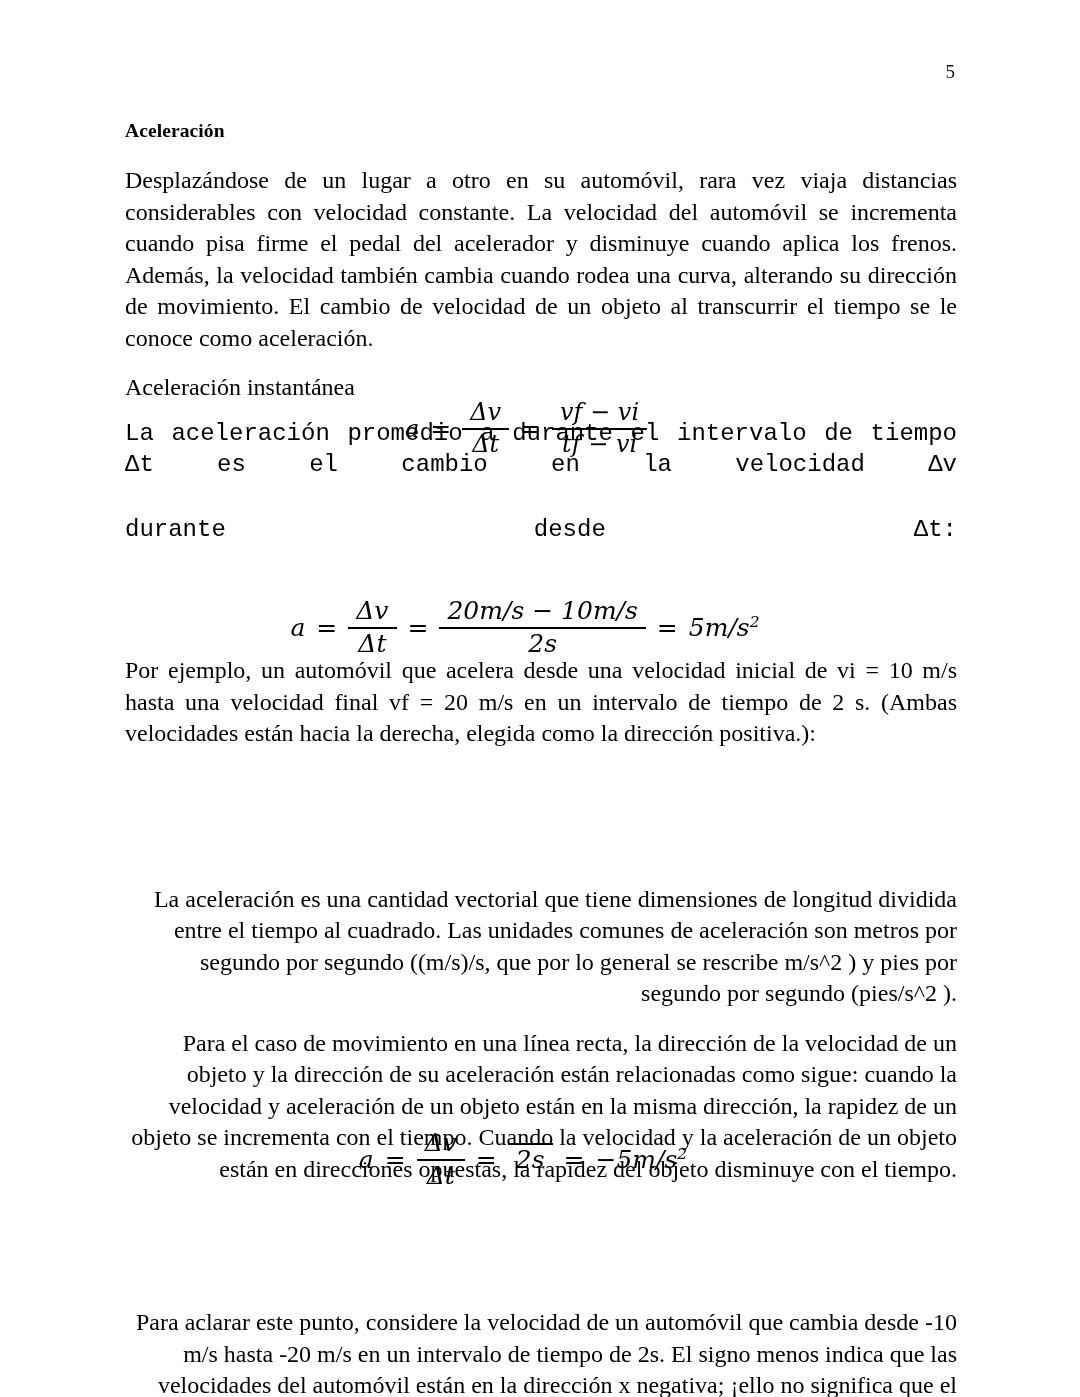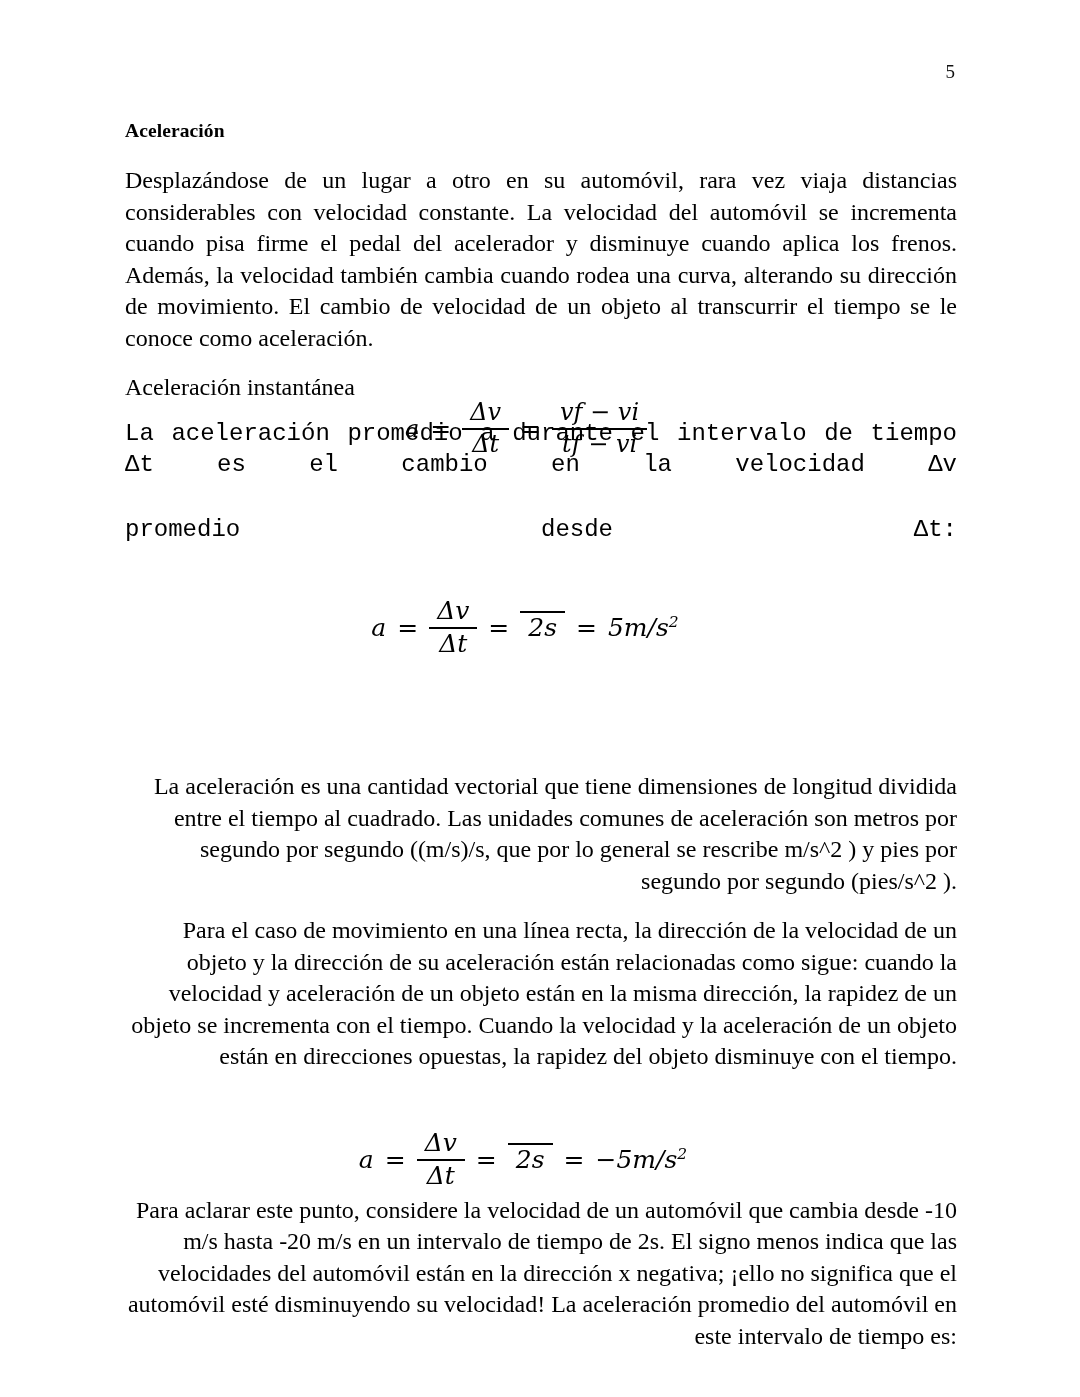--- a/index.html
+++ b/index.html
@@ -158,24 +158,25 @@
   <div class="content">
 
     <h1 class="doc-heading">Aceleración</h1>
 
     <p class="para">Desplazándose de un lugar a otro en su automóvil, rara vez viaja distancias considerables con velocidad constante. La velocidad del automóvil se incrementa cuando pisa firme el pedal del acelerador y disminuye cuando aplica los frenos. Además, la velocidad también cambia cuando rodea una curva, alterando su dirección de movimiento. El cambio de velocidad de un objeto al transcurrir el tiempo se le conoce como aceleración.</p>
 
     <p class="para tight">Aceleración instantánea</p>
 
     <p class="para force-justify">La aceleración promedio a durante el intervalo de tiempo Δt es el cambio en la velocidad Δv</p>
 
-    <p class="para force-justify"><span>promedio</span> <span>desde</span> <span>Δt:</span></p>
+    <p class="para force-justify"><span>durante</span> <span>desde</span> <span>Δt:</span></p>
 
     <div style="height:76px"></div>
 
+    <p class="para">Por ejemplo, un automóvil que acelera desde una velocidad inicial de vi = 10 m/s hasta una velocidad final vf = 20 m/s en un intervalo de tiempo de 2 s. (Ambas velocidades están hacia la derecha, elegida como la dirección positiva.):</p>
 
     <div style="height:116px"></div>
 
     <p class="para left">La aceleración es una cantidad vectorial que tiene dimensiones de longitud dividida entre el tiempo al cuadrado. Las unidades comunes de aceleración son metros por segundo por segundo ((m/s)/s, que por lo general se rescribe m/s^2 ) y pies por segundo por segundo (pies/s^2 ).</p>
 
     <p class="para left">Para el caso de movimiento en una línea recta, la dirección de la velocidad de un objeto y la dirección de su aceleración están relacionadas como sigue: cuando la velocidad y aceleración de un objeto están en la misma dirección, la rapidez de un objeto se incrementa con el tiempo. Cuando la velocidad y la aceleración de un objeto están en direcciones opuestas, la rapidez del objeto disminuye con el tiempo.</p>
 
     <div class="spacer-big"></div>
 
     <p class="para left">Para aclarar este punto, considere la velocidad de un automóvil que cambia desde -10 m/s hasta -20 m/s en un intervalo de tiempo de 2s. El signo menos indica que las velocidades del automóvil están en la dirección x negativa; ¡ello no significa que el automóvil esté disminuyendo su velocidad! La aceleración promedio del automóvil en este intervalo de tiempo es:</p>
@@ -204,20 +205,21 @@
     <div class="equation">
       <span class="var">a</span>
       <span class="op">=</span>
       <span class="frac">
         <span class="num">Δv</span>
         <span class="bar"></span>
         <span class="den">Δt</span>
       </span>
       <span class="op">=</span>
       <span class="frac">
+        <span class="num">20m/s − 10m/s</span>
         <span class="bar"></span>
         <span class="den">2s</span>
       </span>
       <span class="op">=</span>
       <span class="var"><span>5m/s</span><span class="sup">2</span></span>
     </div>
   </div>
 
   <div class="eq-block" id="eq-3">
     <div class="equation">

